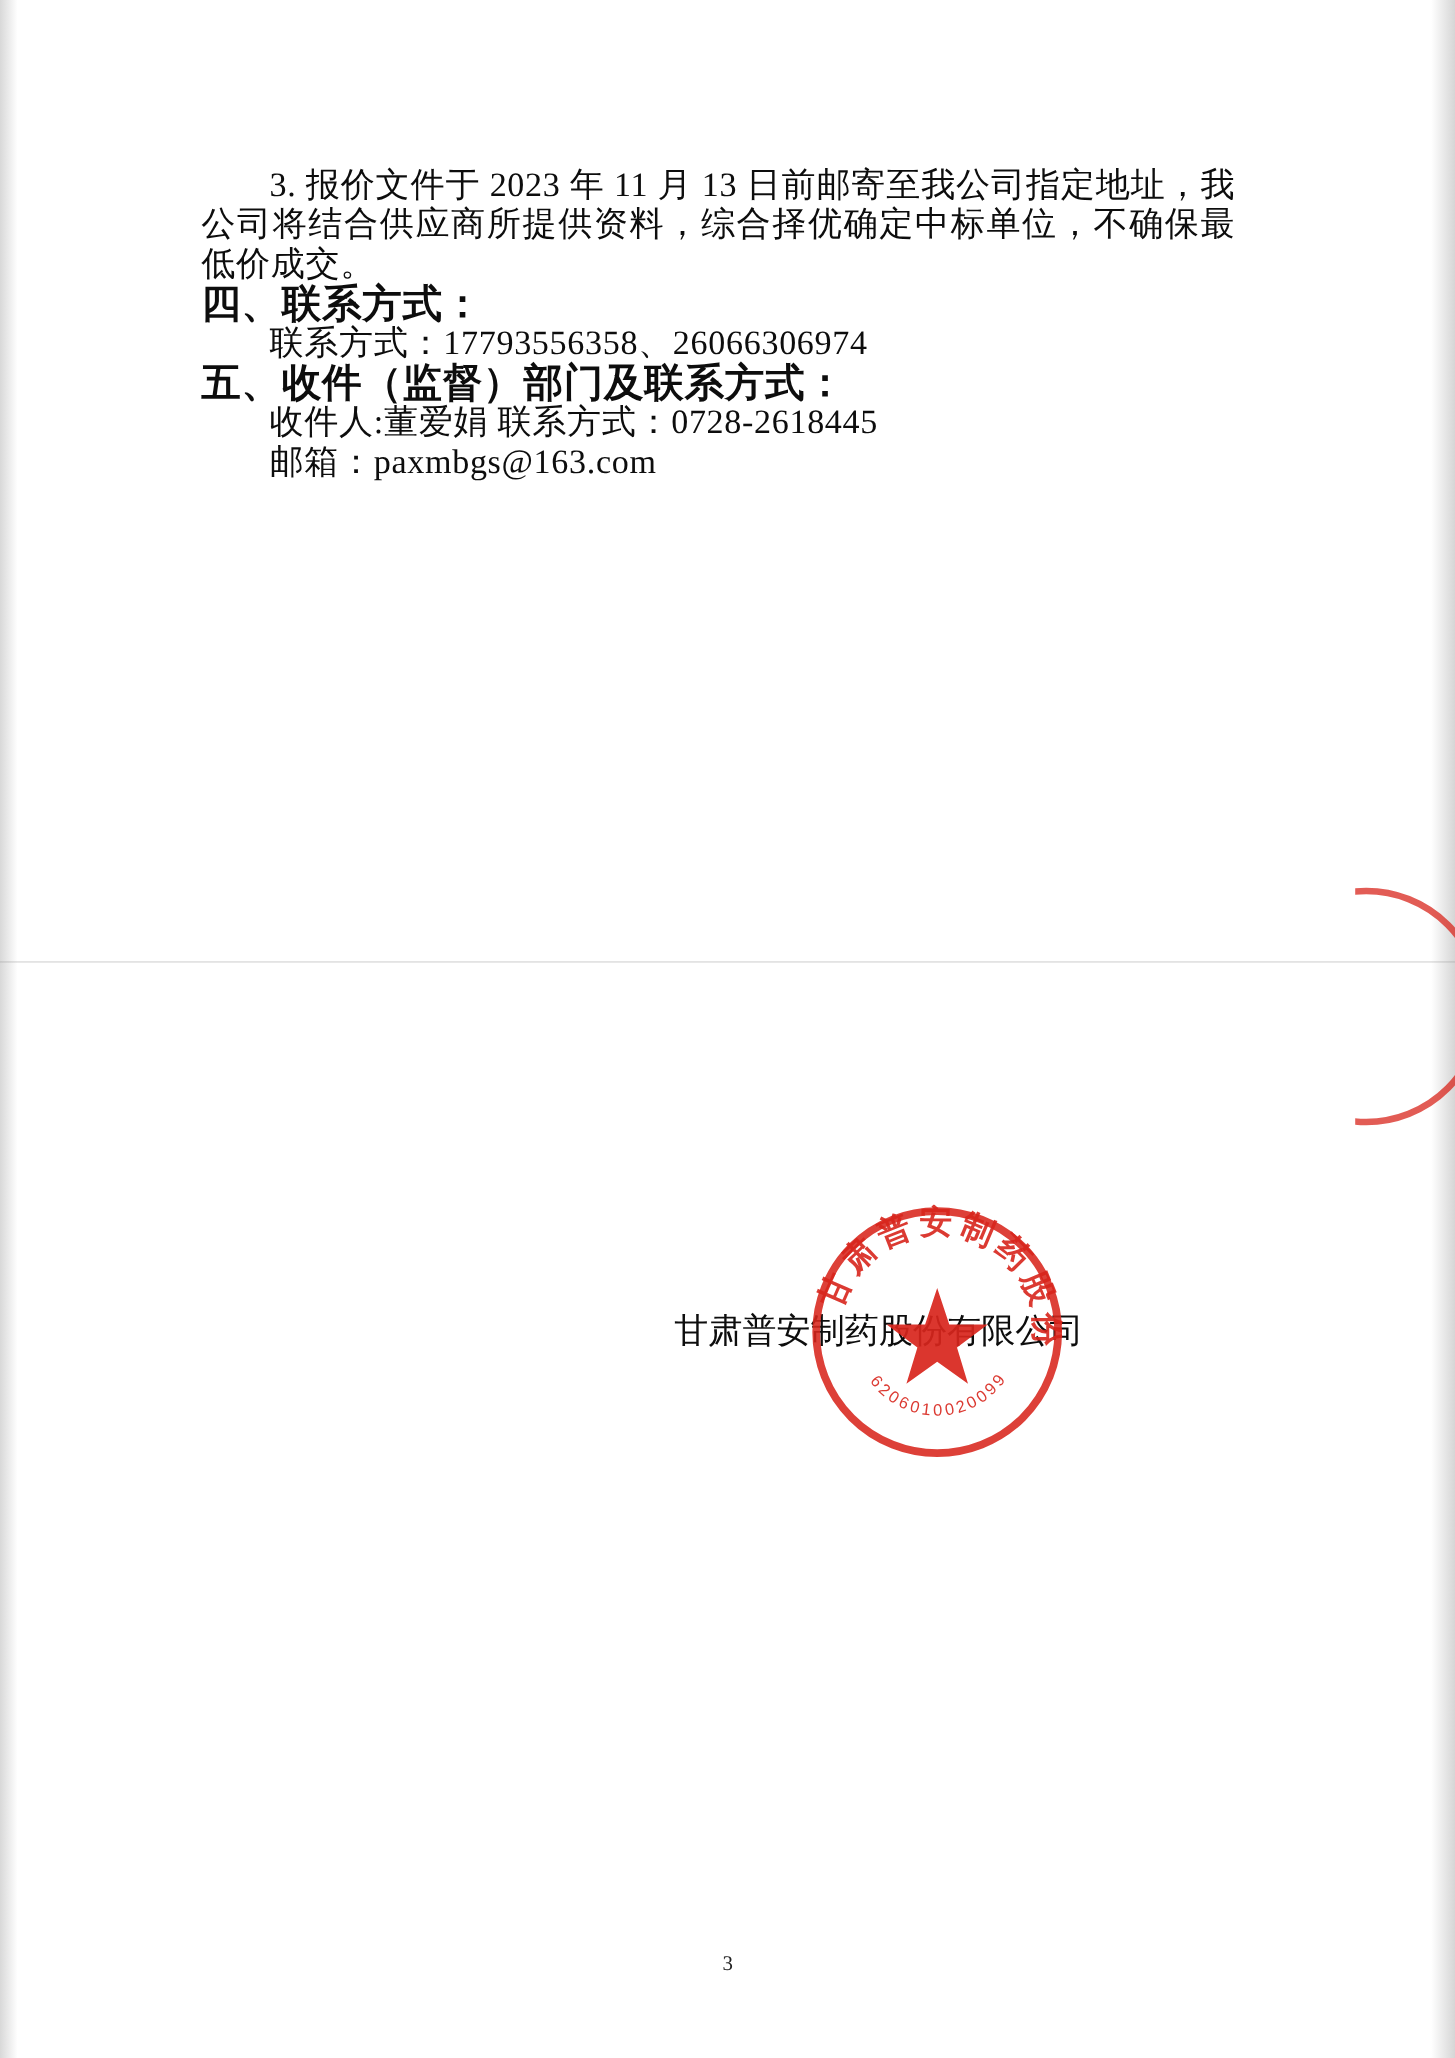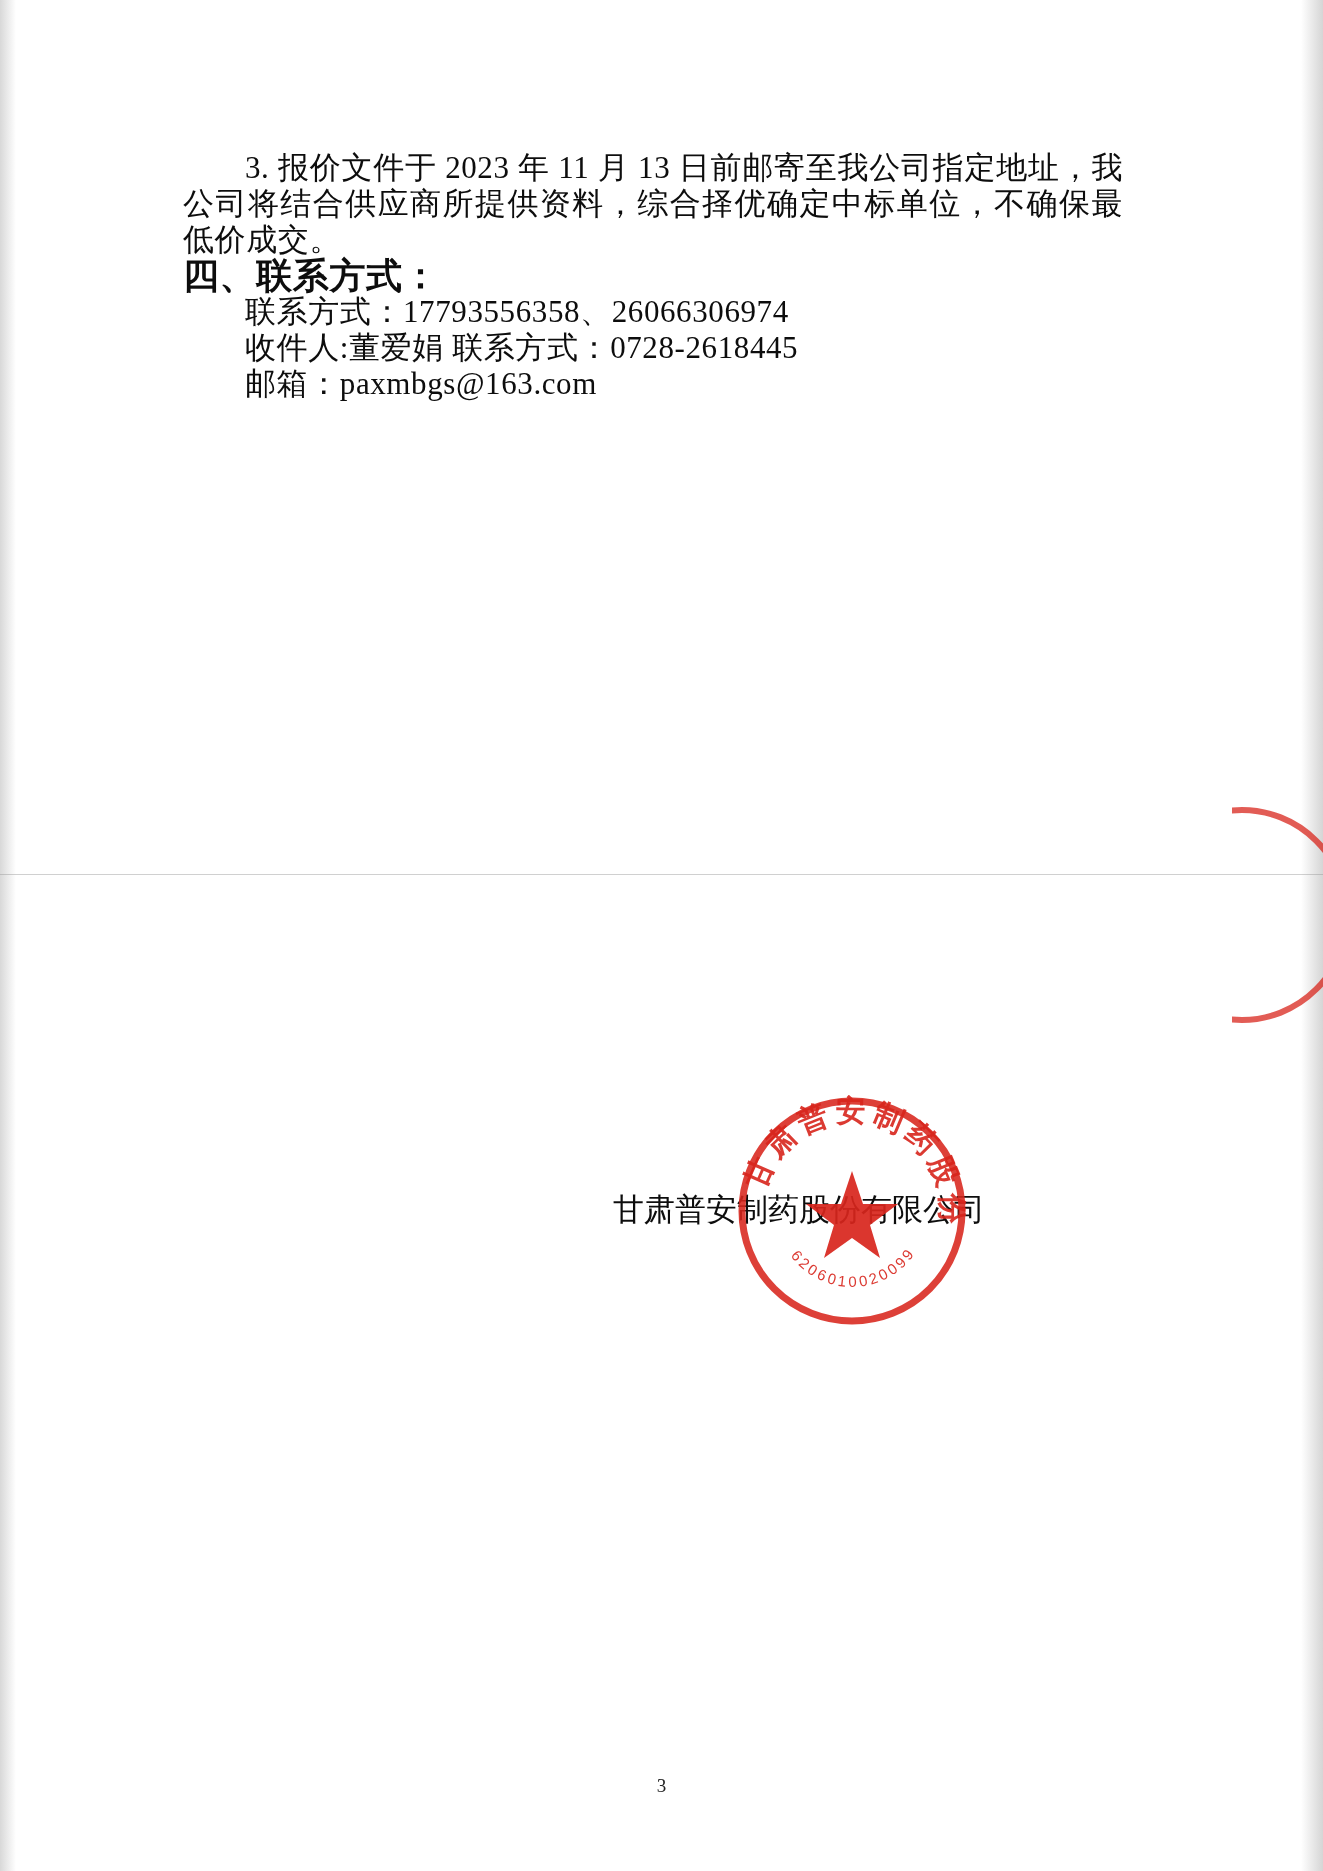--- a/index.html
+++ b/index.html
@@ -121,20 +121,21 @@
 
   <div class="body-text">
 
     <p class="p indent">3. 报价文件于 2023 年 11 月 13 日前邮寄至我公司指定地址，我公司将结合供应商所提供资料，综合择优确定中标单位，不确保最低价成交。</p>
 
 
     <p class="p heading">四、联系方式：</p>
 
     <p class="p indent-2">联系方式：17793556358、26066306974</p>
 
+    <p class="p heading">五、收件（监督）部门及联系方式：</p>
 
     <p class="p indent-2">收件人:董爱娟    联系方式：0728-2618445</p>
     <p class="p indent-2">邮箱：paxmbgs@163.com</p>
 
   </div>
 
   <div class="signature-block">
     <div class="sig-line-1">甘肃普安制药股份有限公司</div>
   </div>
 

